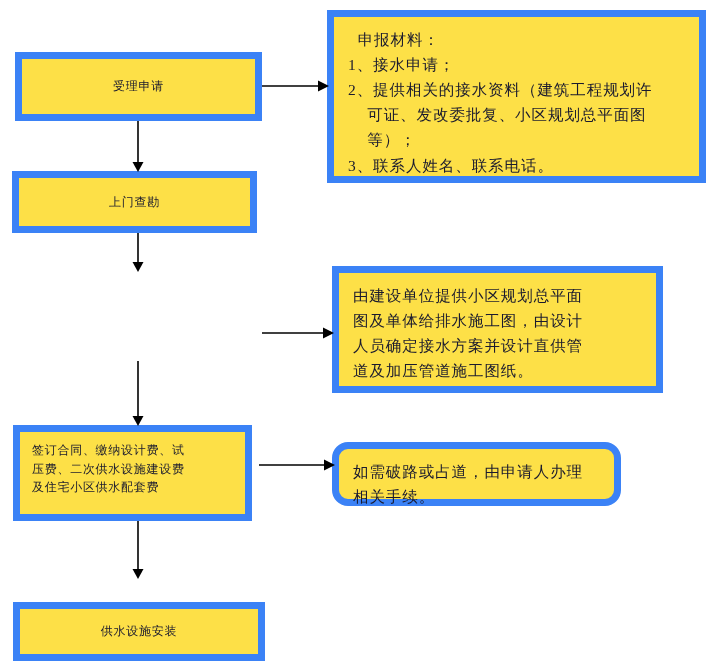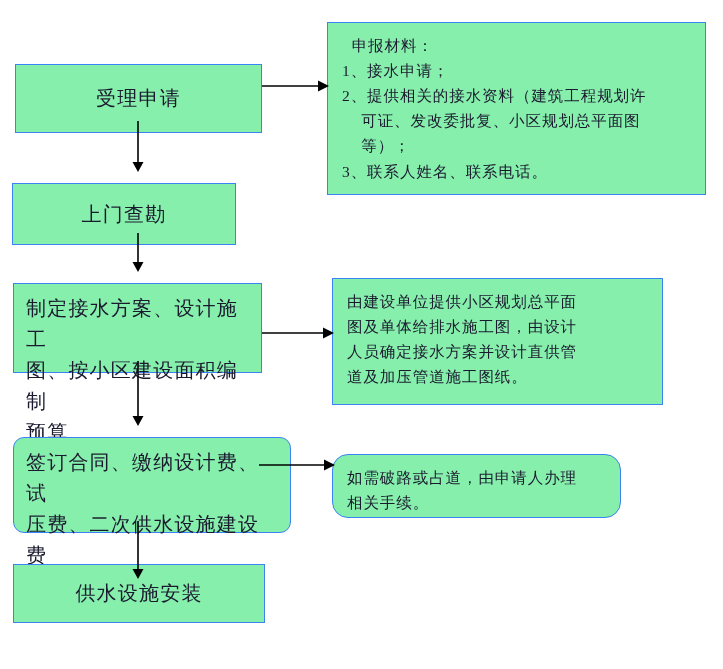--- a/index.html
+++ b/index.html
@@ -12,43 +12,42 @@
     width: 723px;
     height: 669px;
     background: #ffffff;
     overflow: hidden;
     font-family: "Liberation Serif", "DejaVu Serif", serif;
   }
 
   .node {
     position: absolute;
     box-sizing: border-box;
-    border: 1px solid #3b82f6;
-    background: #86efac;
+    border: 7px solid #3b82f6;
+    background: #fde047;
     color: #1a1a2e;
-    margin-top: 12px;
   }
 
   
   .node.center {
     display: flex;
     align-items: center;
     justify-content: center;
     text-align: center;
   }
 
   .node .txt {
     display: block;
     white-space: pre-wrap;
     letter-spacing: 0.06em;
   }
 
   
   .proc .txt {
-    font-size: 20px;
+    font-size: 12px;
     line-height: 1.55;
   }
   .proc.multiline {
     padding: 9px 10px 9px 12px;
   }
   .proc.multiline .txt {
     text-align: left;
   }
 
   
@@ -79,37 +78,32 @@
 </style>
 </head>
 <body>
 
 <div id="canvas">
 
   <div class="node center proc" style="left:15px; top:52px; width:247px; height:69px;">
     <span class="txt">受理申请</span>
   </div>
 
-  <div class="node center proc" style="left:12px; top:171px; width:224px; height:62px;">
+  <div class="node center proc" style="left:12px; top:171px; width:245px; height:62px;">
     <span class="txt">上门查勘</span>
   </div>
 
-  <div class="node proc multiline" style="left:13px; top:271px; width:249px; height:90px;">
-    <span class="txt">制定接水方案、设计施工
-图、按小区建设面积编制
-预算</span>
-  </div>
 
-  <div class="node proc multiline" style="left:13px; top:425px; width:278px; height:96px;border-radius:11px;">
+  <div class="node proc multiline" style="left:13px; top:425px; width:239px; height:96px;">
     <span class="txt">签订合同、缴纳设计费、试
 压费、二次供水设施建设费
 及住宅小区供水配套费</span>
   </div>
 
-  <div class="node center proc" style="left:13px; top:552px; width:252px; height:59px;">
+  <div class="node center proc" style="left:13px; top:602px; width:252px; height:59px;">
     <span class="txt">供水设施安装</span>
   </div>
 
   <div class="node note" style="left:327px; top:10px; width:379px; height:173px;">
     <span class="txt">  申报材料：
 1、接水申请；
 2、提供相关的接水资料（建筑工程规划许
     可证、发改委批复、小区规划总平面图
     等）；
 3、联系人姓名、联系电话。</span>

